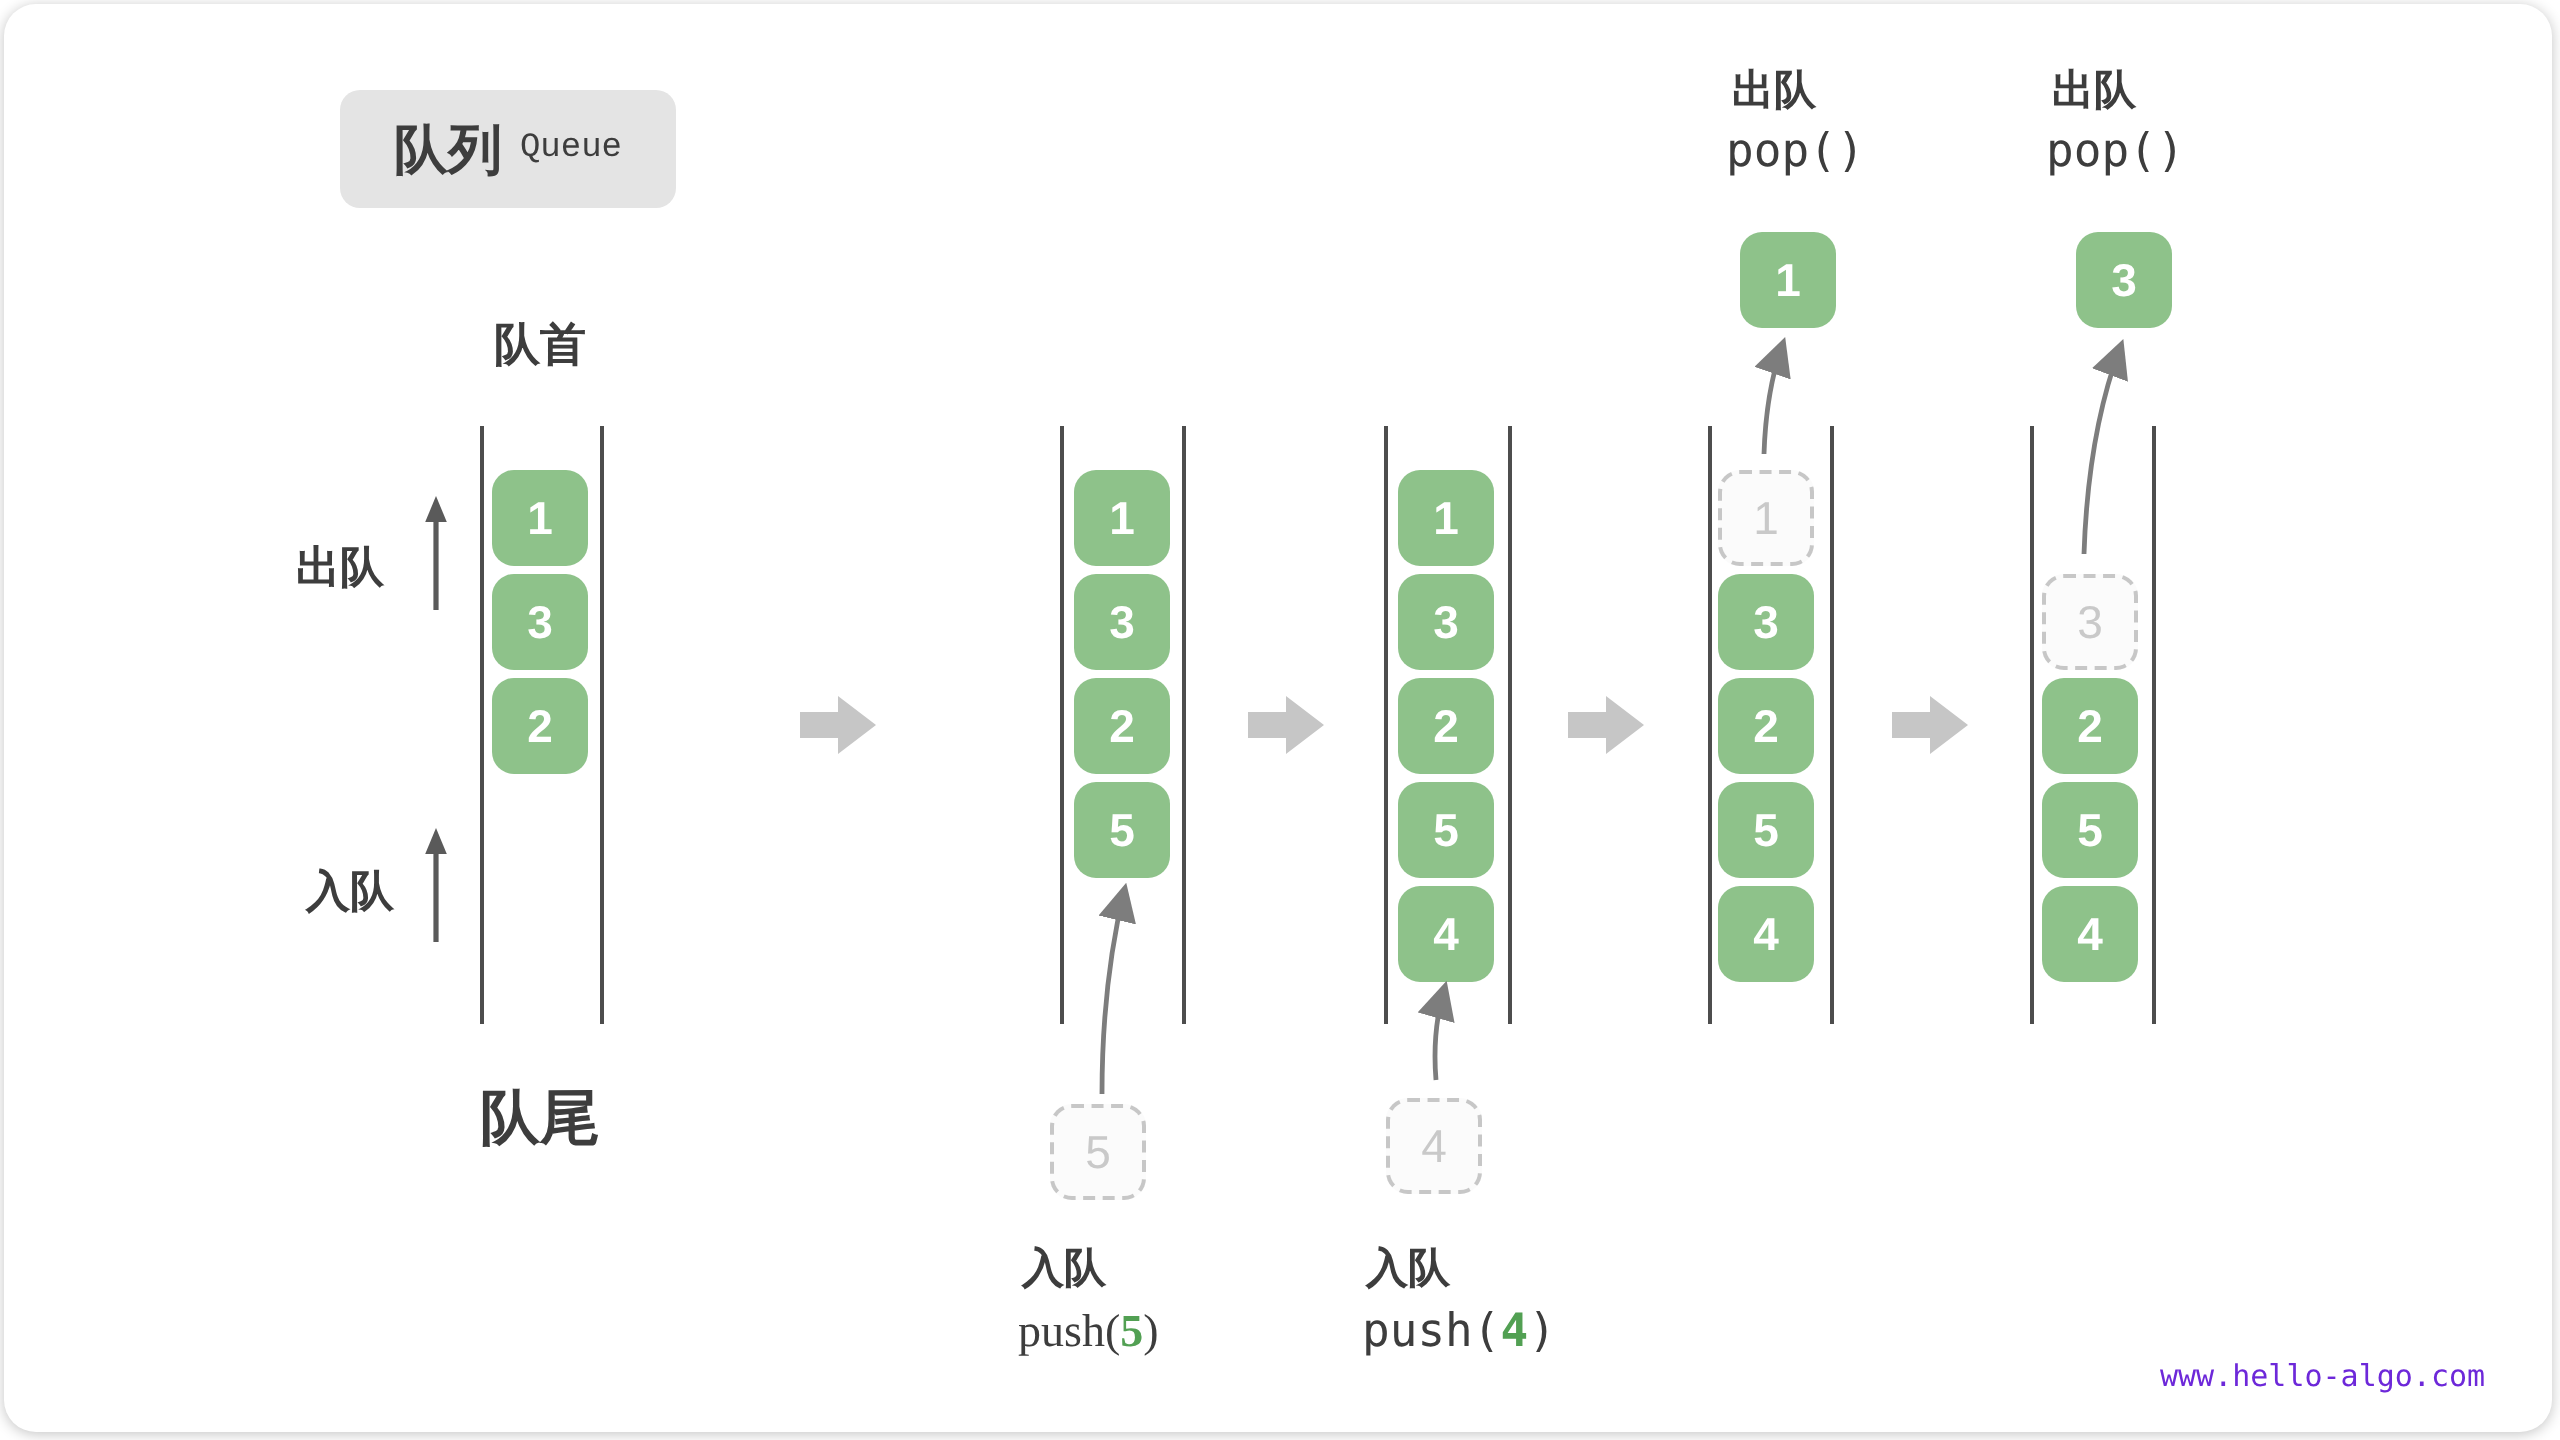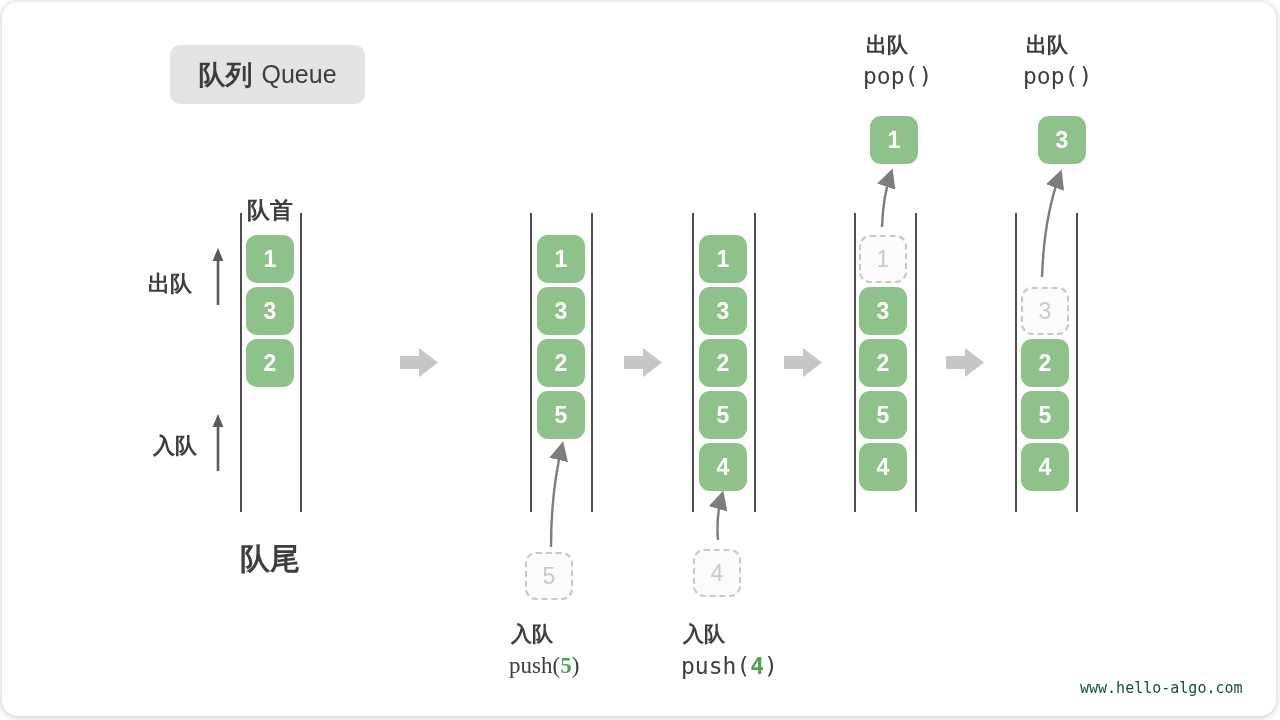--- a/index.html
+++ b/index.html
@@ -1,53 +1,53 @@
 <!DOCTYPE html>
 <html><head>
 <meta charset="utf-8">
 <style>
   html,body{margin:0;padding:0;width:1280px;height:720px;background:#ffffff;
     font-family:"Liberation Sans","DejaVu Sans",sans-serif;}
   .canvas{position:absolute;left:2px;top:2px;width:1274px;height:714px;
     background:#ffffff;border-radius:16px;box-shadow:0 1px 7px rgba(0,0,0,.24);overflow:hidden;}
 
-  .title-box{position:absolute;left:168px;top:43px;width:195px;height:59px;background:#E4E4E4;
+  .title-box{position:absolute;left:168px;top:43px;width:168px;height:59px;background:#E4E4E4;
     border-radius:10px;display:flex;align-items:center;justify-content:center;gap:9px;color:#3D3D3D;}
   .title-zh{font-size:27px;font-weight:700;}
-  .title-en{font-family:Liberation Sans, sans-serif;font-size:25px;}
+  .title-en{font-family:Liberation Mono, monospace;font-size:17px;}
 
   .zh-label{position:absolute;color:#3D3D3D;font-weight:700;font-size:22px;white-space:nowrap;}
   .zh-label.center64{width:64px;text-align:center;}
   .op-action{position:absolute;color:#3D3D3D;font-weight:700;font-size:21px;white-space:nowrap;}
   .op-code{position:absolute;color:#3D3D3D;font-family:"DejaVu Sans Mono","Liberation Mono",monospace;
     font-size:23px;font-weight:500;white-space:nowrap;}
   .op-code .arg{color:#52A053;font-weight:700;}
 
   .vline{position:absolute;top:211px;width:1.6px;height:299px;background:#4D4D4D;}
 
   .qbox{position:absolute;width:48px;height:48px;border-radius:11px;background:#8EC28A;
     color:#ffffff;font-size:23px;font-weight:700;display:flex;align-items:center;justify-content:center;}
   .qbox.ghost{box-sizing:border-box;background:#FBFBFB;border:2px dashed #C7C7C7;
     color:#C9C9C9;font-weight:400;}
 
   .abs{position:absolute;}
-  .watermark{position:absolute;left:1078px;top:677px;color:#14532d;
+  .watermark{position:absolute;left:1078px;top:677px;color:#6d28d9;
     font-family:"DejaVu Sans Mono","Liberation Mono",monospace;font-size:15px;white-space:nowrap;}
 </style>
 </head>
 <body>
 
 <div class="canvas">
 
   <div class="title-box">
     <span class="title-zh">队列</span>
     <span class="title-en">Queue</span>
   </div>
 
-  <div class="zh-label center64" style="left:236px;top:155px;font-size:23px;margin-top:38px;">队首</div>
+  <div class="zh-label center64" style="left:236px;top:155px;font-size:23px;">队首</div>
   <div class="zh-label center64" style="left:236px;top:537px;font-size:30px;">队尾</div>
 
   <div class="zh-label" style="left:146px;top:267px;">出队</div>
   <svg class="abs" style="left:208px;top:246px;" width="16" height="60">
     <polygon points="8,0 2.6,13 13.4,13" fill="#5A5A5A"></polygon>
     <line x1="8" y1="10" x2="8" y2="57" stroke="#5A5A5A" stroke-width="2.6"></line>
   </svg>
   <div class="zh-label" style="left:151px;top:429px;">入队</div>
   <svg class="abs" style="left:208px;top:412px;" width="16" height="60">
     <polygon points="8,0 2.6,13 13.4,13" fill="#5A5A5A"></polygon>

